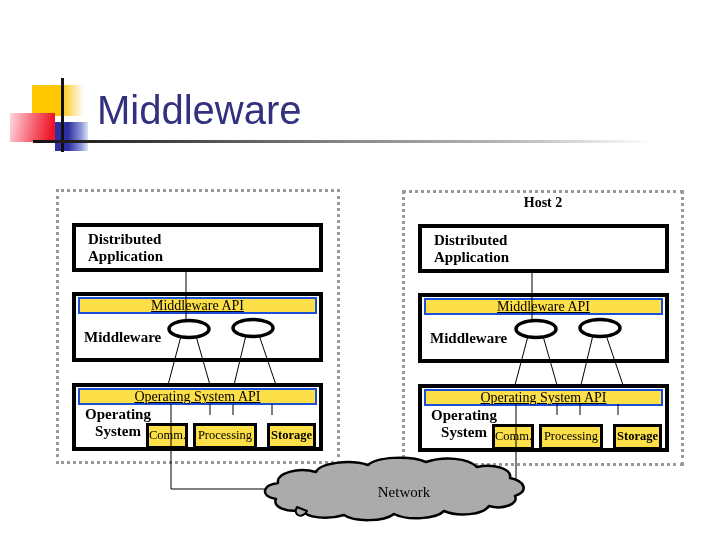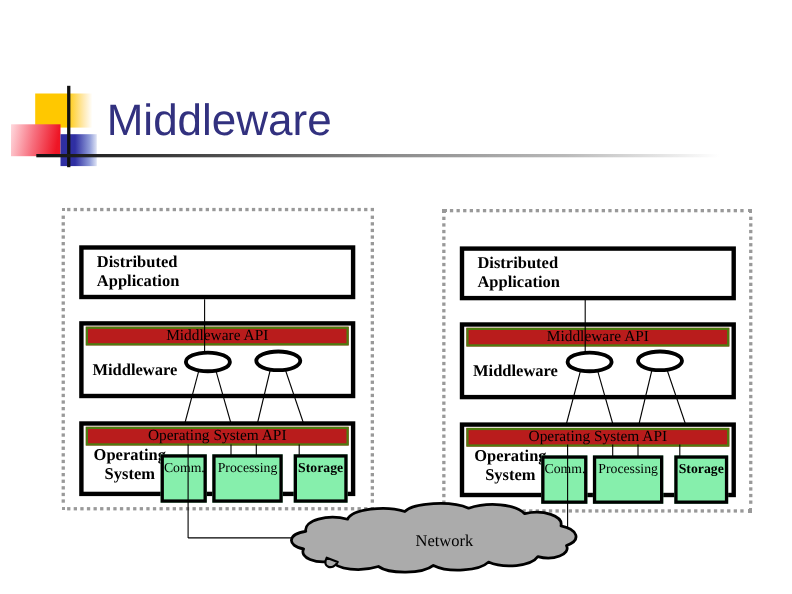--- a/index.html
+++ b/index.html
@@ -25,27 +25,27 @@
   .host{position:absolute;border:3px dotted #999;background:#fff;box-sizing:border-box;}
   .host-1{left:56px;top:189px;width:284px;height:275px;}
   .host-2{left:402px;top:190px;width:282px;height:276px;}
   .host-title{position:absolute;left:0;top:2px;width:100%;text-align:center;
     font-weight:bold;font-size:14px;color:#000;}
   .box{position:absolute;border:4px solid #000;background:#fff;box-sizing:border-box;}
   .da-box{left:13px;top:31px;width:251px;height:49px;}
   .da-text{padding:4px 0 0 12px;font-weight:bold;font-size:15px;line-height:17px;color:#000;}
   .mw-box{left:13px;top:100px;width:251px;height:70px;}
   .os-box{left:13px;top:191px;width:251px;height:68px;padding-left:16px;}
-  .strip{position:absolute;left:2px;top:1px;right:2px;height:17px;border:2px solid #4d7c0f;
-    box-sizing:border-box;background:#b91c1c;text-align:center;font-size:14px;line-height:13px;color:#000;}
+  .strip{position:absolute;left:2px;top:1px;right:2px;height:17px;border:2px solid #1d4ed8;
+    box-sizing:border-box;background:#fde047;text-align:center;font-size:14px;line-height:13px;color:#000;text-decoration:underline;}
   .mw-label{position:absolute;left:8px;top:33px;font-weight:bold;font-size:15px;color:#000;}
   .os-label{position:absolute;left:4px;top:19px;width:76px;text-align:center;
     font-weight:bold;font-size:15px;line-height:17px;color:#000;}
-  .mini{position:absolute;top:26px;height:44px;border:3px solid #000;box-sizing:border-box;
-    background:#86efac;text-align:center;font-size:12.5px;line-height:19px;color:#000;}
+  .mini{position:absolute;top:36px;height:26px;border:3px solid #000;box-sizing:border-box;
+    background:#fde047;text-align:center;font-size:12.5px;line-height:19px;color:#000;}
   .mini-comm{left:70px;width:42px;}
   .mini-proc{left:117px;width:64px;}
   .mini-stor{left:191px;width:49px;font-weight:bold;}
 
   
   .overlay{position:absolute;left:0;top:0;width:720px;height:540px;pointer-events:none;}
   .network-label{position:absolute;left:364px;top:484px;width:80px;text-align:center;
     font-size:15px;color:#000;}
 </style>
 </head>
@@ -77,20 +77,21 @@
         <div>Operating</div>
         <div>System</div>
       </div>
       <div class="mini mini-comm">Comm.</div>
       <div class="mini mini-proc">Processing</div>
       <div class="mini mini-stor">Storage</div>
     </div>
   </div>
 
   <div class="host host-2">
+    <div class="host-title">Host 2</div>
     <div class="box da-box">
       <div class="da-text">
         <div>Distributed</div>
         <div>Application</div>
       </div>
     </div>
     <div class="box mw-box">
       <div class="strip">Middleware API</div>
       <div class="mw-label">Middleware</div>
     </div>

